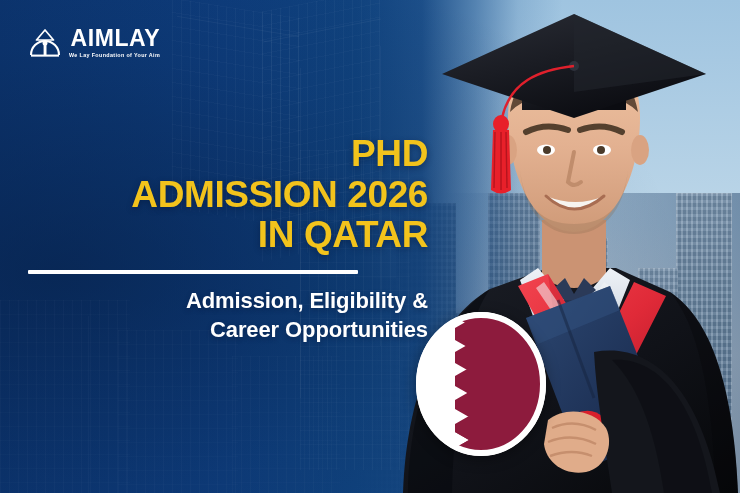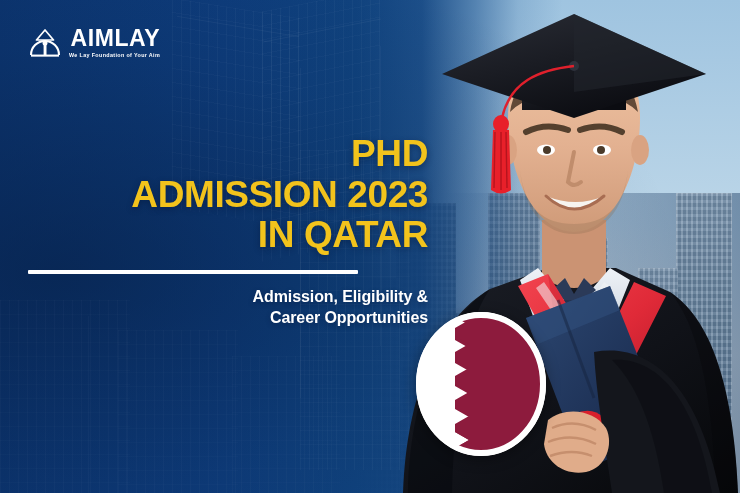--- a/index.html
+++ b/index.html
@@ -124,21 +124,21 @@
   }
   .rule {
     width: 330px;
     height: 4px;
     background: #ffffff;
     margin: 14px 0 13px 0;
     border-radius: 1px;
   }
   .subhead {
     color: #ffffff;
-    font-size: 16px;
+    font-size: 22px;
     font-weight: 700;
     line-height: 1.30;
     letter-spacing: -0.1px;
     margin: 0;
     text-shadow: 0 2px 5px rgba(0,20,55,0.40);
     white-space: pre-line;
   }
 
   
   .person { position: absolute; left: 398px; top: 0; width: 342px; height: 493px; z-index: 20; }
@@ -207,21 +207,21 @@
       </svg>
     </span>
     <span class="logo-text">
       <span class="logo-word">AIMLAY</span>
       <span class="logo-tag">We Lay Foundation of Your Aim</span>
     </span>
   </div>
 
   <div class="copy">
     <h1 class="headline">PHD
-ADMISSION 2023
+ADMISSION 2026
 IN QATAR</h1>
     <div class="rule"></div>
     <p class="subhead">Admission, Eligibility &amp;
 Career Opportunities</p>
   </div>
 
   <div class="person">
     <svg viewBox="0 0 342 493" width="342" height="493" aria-hidden="true">
       <defs>
         <linearGradient id="gownG" x1="0" y1="0" x2="1" y2="1">

